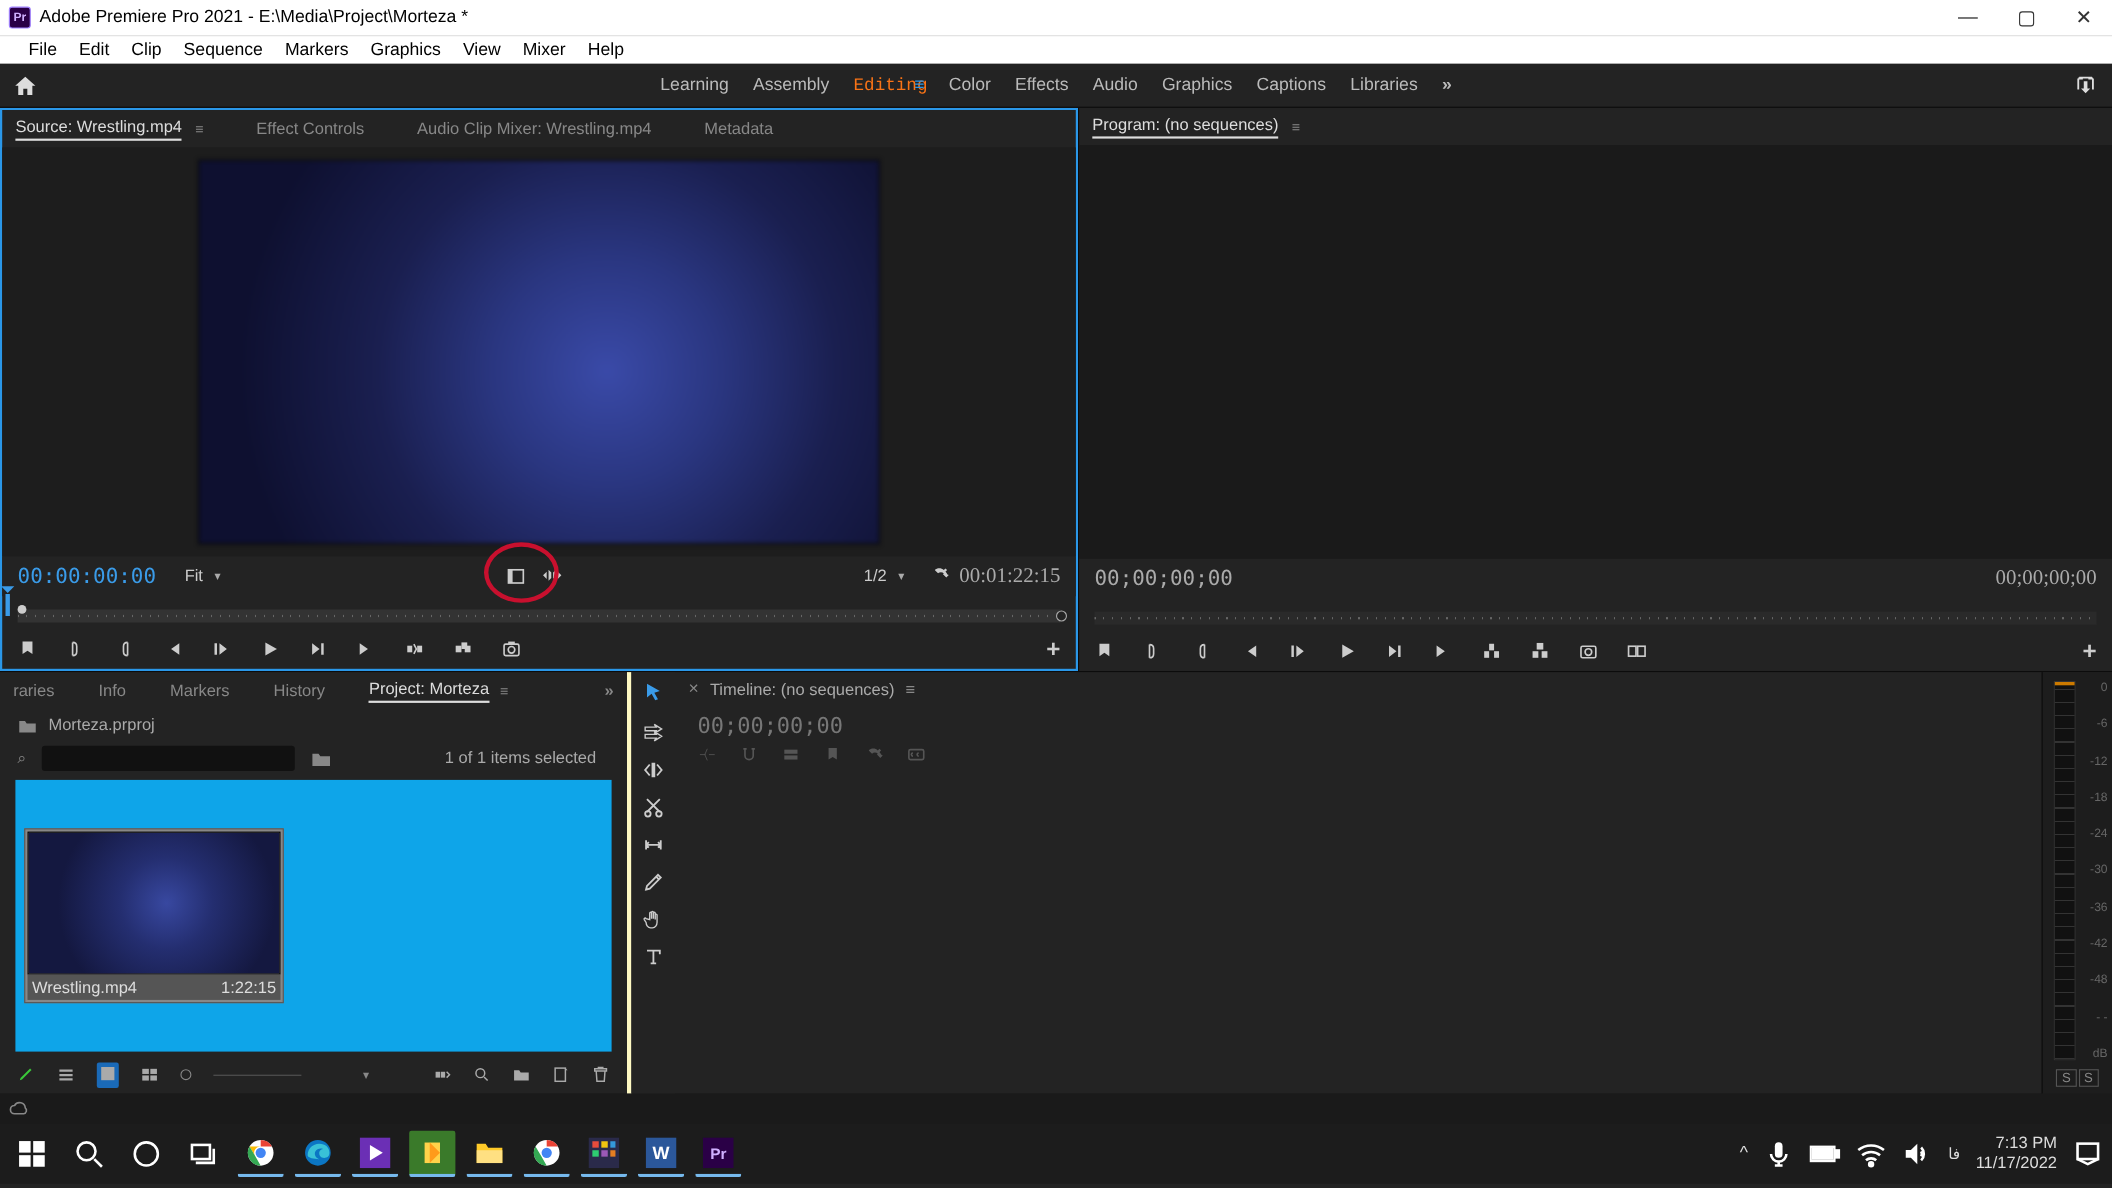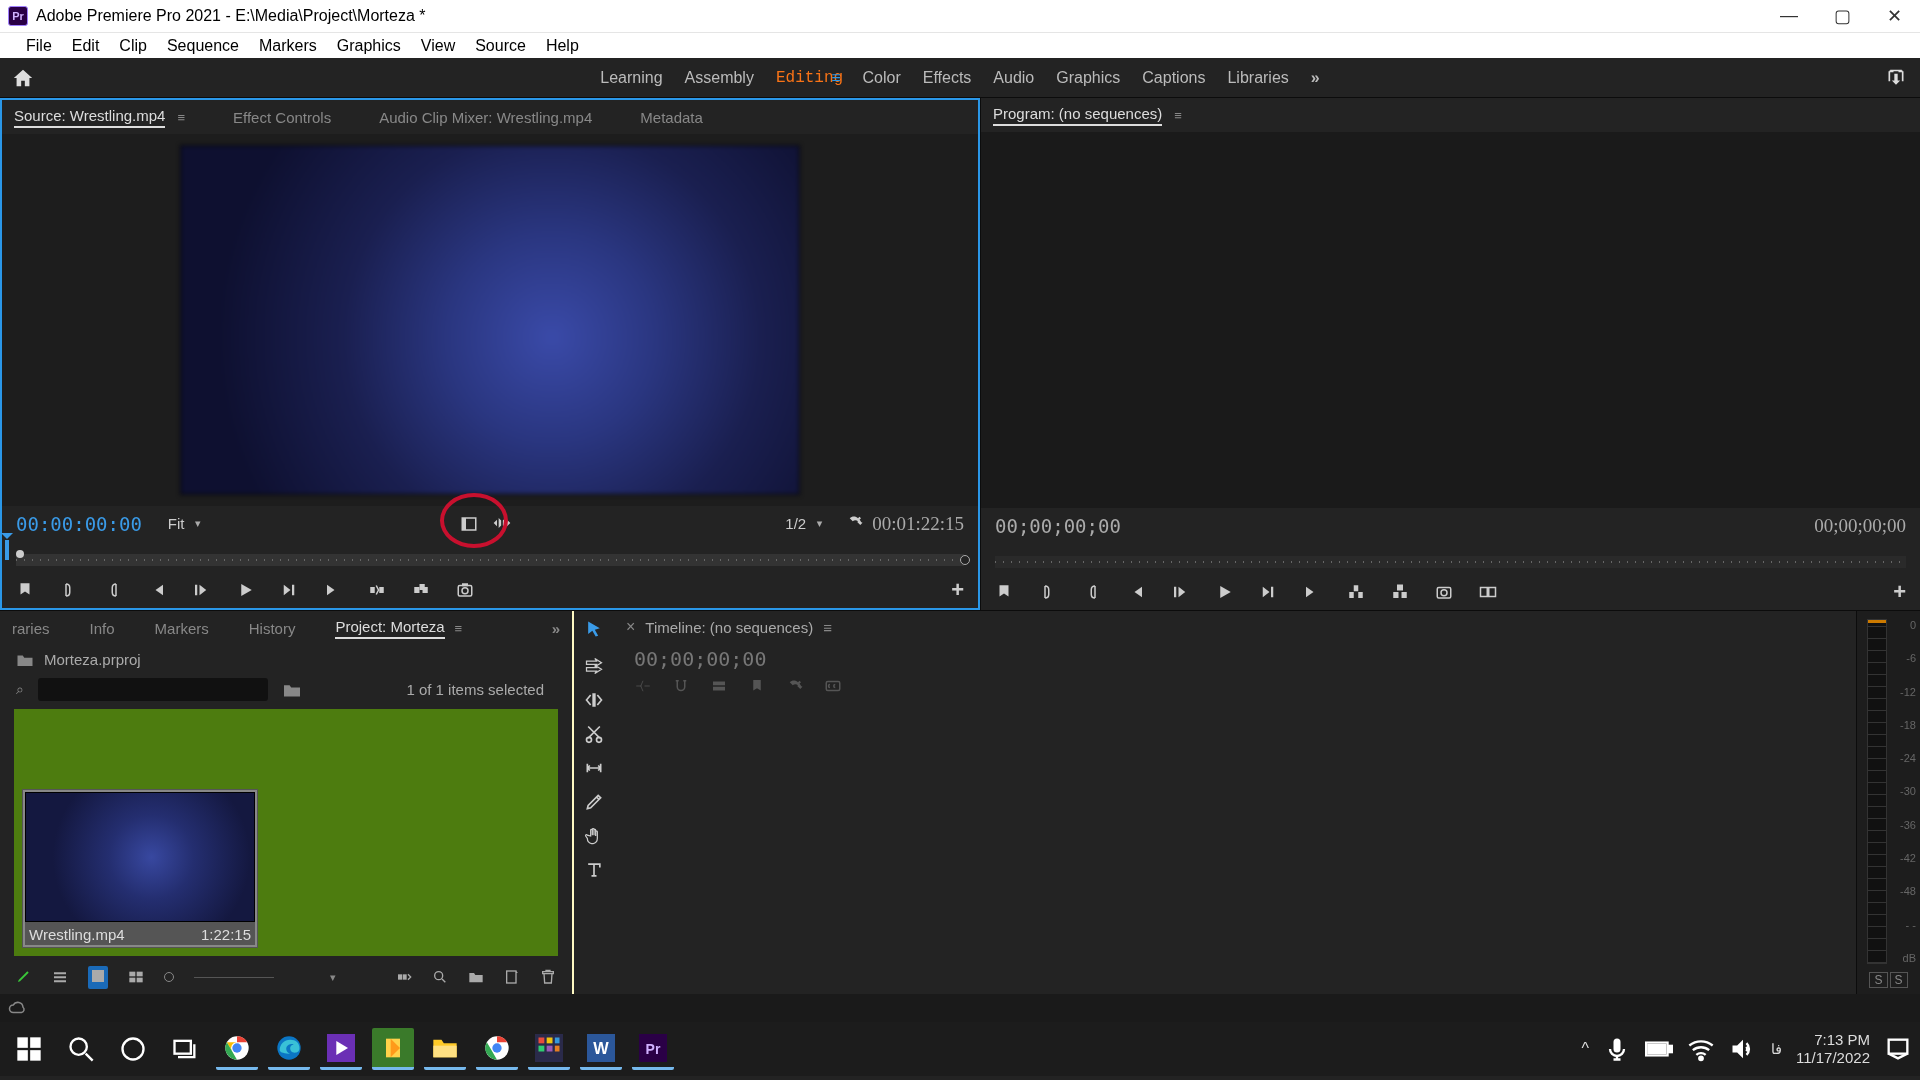--- a/index.html
+++ b/index.html
@@ -56,33 +56,33 @@
   
   .transport { height:36px; display:flex; align-items:center; justify-content:center; gap:26px; padding:0 14px;}
   .transport svg {fill:#ccc; width:18px;height:18px;}
   .transport .plus {margin-left:auto;}
   
   .program-panel .timecode-cur {color:#aaa;}
   .program-panel .video-area{background:#1a1a1a;}
 
   
   .lowerrow { display:flex; height: 384px; border-top:1px solid #0c0c0c;}
-  .project-panel { flex:0 0 574px; display:flex; flex-direction:column; border-right:2px solid #fef9c3;}
+  .project-panel { flex:0 0 574px; display:flex; flex-direction:column; border-right:4px solid #fef9c3;}
   .tool-col { flex:0 0 40px; background:#232323; display:flex; flex-direction:column; align-items:center; gap:14px; padding-top:8px;}
   .tool-col svg {fill:#ccc;width:20px;height:20px;}
   .tool-col .tool-selected svg {fill:#3a9be8;}
   .timeline-panel { flex:1; display:flex; flex-direction:column;}
   .audio-meters { flex:0 0 64px; background:#1d1d1d; border-left:1px solid #0c0c0c; display:flex; flex-direction:column; position:relative;}
 
   .project-panel .panel-tabs {gap:40px;}
   .proj-header {padding:6px 16px; display:flex; align-items:center; gap:10px; color:#aaa; font-size:15px;}
   .proj-search {margin:4px 16px; display:flex; align-items:center; gap:14px;}
   .search-box {background:#111;border:none;border-radius:3px;padding:4px 6px;width:230px;color:#ccc;}
   .item-count {margin-left:auto; color:#aaa; font-size:15px; padding-right:12px;}
-  .bin-area {flex:1; background:#4d7c0f; margin:4px 14px; padding:8px; display:flex; align-items:flex-end;}
+  .bin-area {flex:1; background:#0ea5e9; margin:4px 14px; padding:8px; display:flex; align-items:center;}
   .clip-card {width:236px; border:1px solid #555; background:#555; padding:2px;}
   .clip-card.selected {background:#888;}
   .clip-thumb {width:100%;height:130px;background: radial-gradient(circle at 55% 50%, #3848a0 0%, #242e70 30%, #141840 70%),radial-gradient(circle at 22% 30%, #586090 0%, transparent 30%),radial-gradient(circle at 30% 85%, #402090 0%, transparent 25%);border:1px solid #000;}
   .clip-meta {display:flex;justify-content:space-between;padding:4px 4px 2px;font-size:15px;color:#ddd;background:#555;}
   .proj-toolbar {height:34px;display:flex;align-items:center;gap:20px;padding:0 16px;}
   .proj-toolbar svg{fill:#aaa;width:16px;height:16px;}
   .pencil-green svg {fill:#3ac83a;}
   .icon-view-sel {background:#1a6ab8;padding:2px;border-radius:2px;}
   .slider-dot{width:10px;height:10px;border:1px solid #888;border-radius:50%;}
   .slider-line{width:80px;height:1px;background:#555;}
@@ -129,21 +129,21 @@
 </div>
 
 <div class="menubar">
   <span>File</span>
   <span>Edit</span>
   <span>Clip</span>
   <span>Sequence</span>
   <span>Markers</span>
   <span>Graphics</span>
   <span>View</span>
-  <span>Source</span>
+  <span>Mixer</span>
   <span>Help</span>
 </div>
 
 <div class="workspacebar">
   <svg class="home-icon" viewBox="0 0 24 24">
       <path d="M12 3l10 9h-3v9h-5v-6h-4v6H5v-9H2z"></path>
     </svg>
   <div class="ws-center">
     <span>Learning</span>
     <span>Assembly</span>

